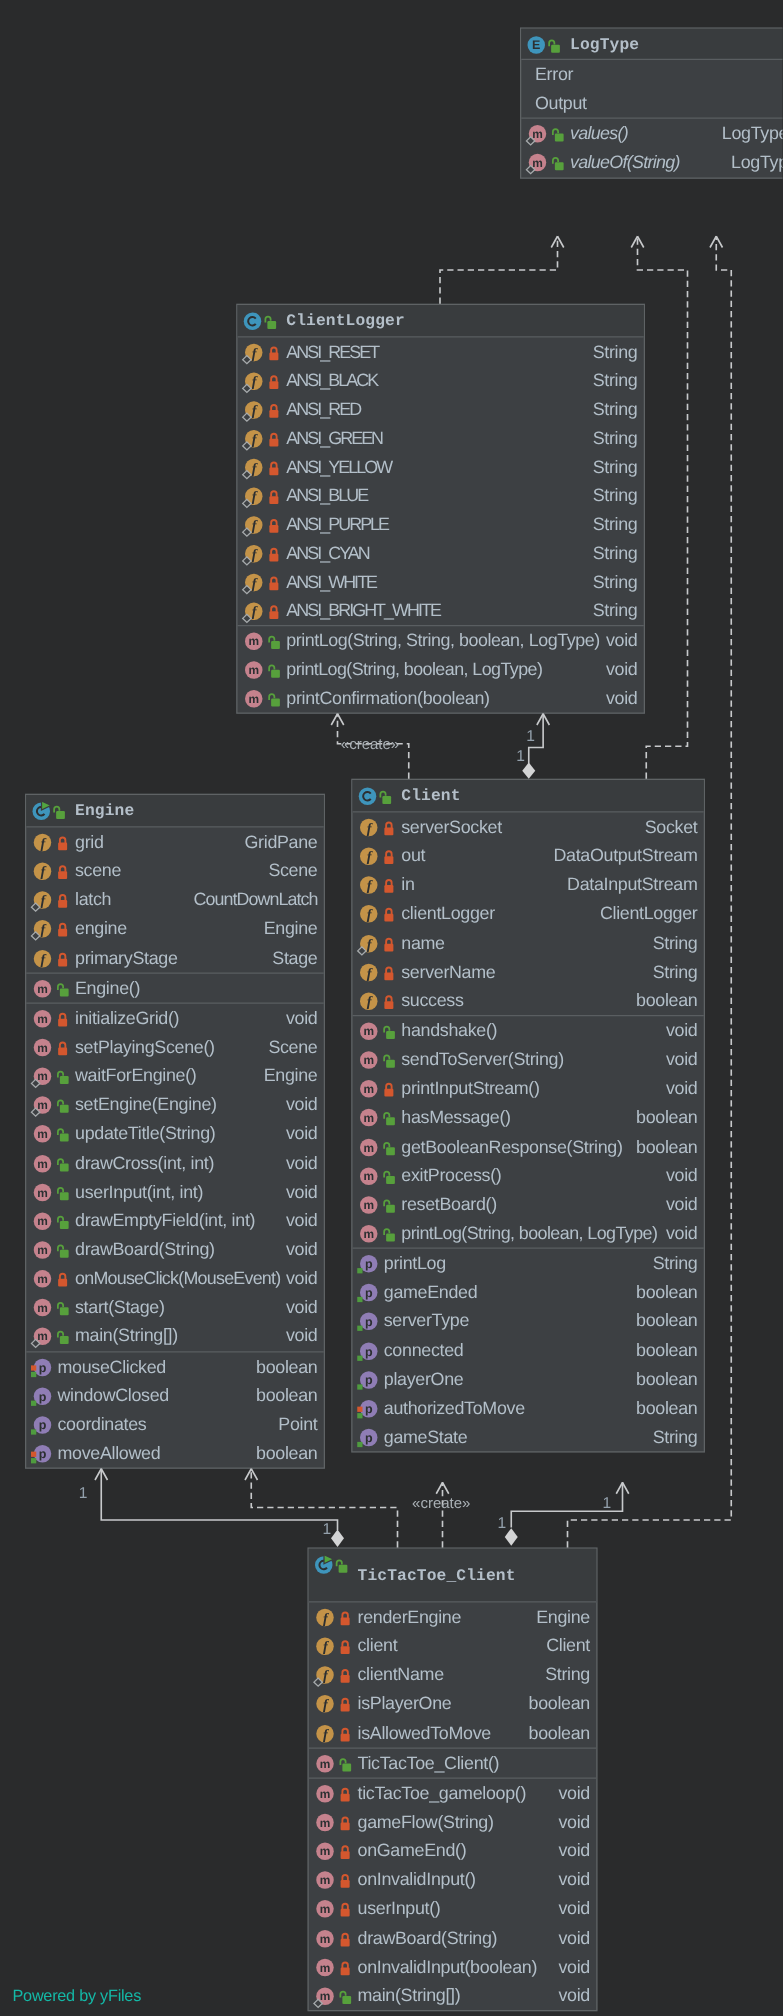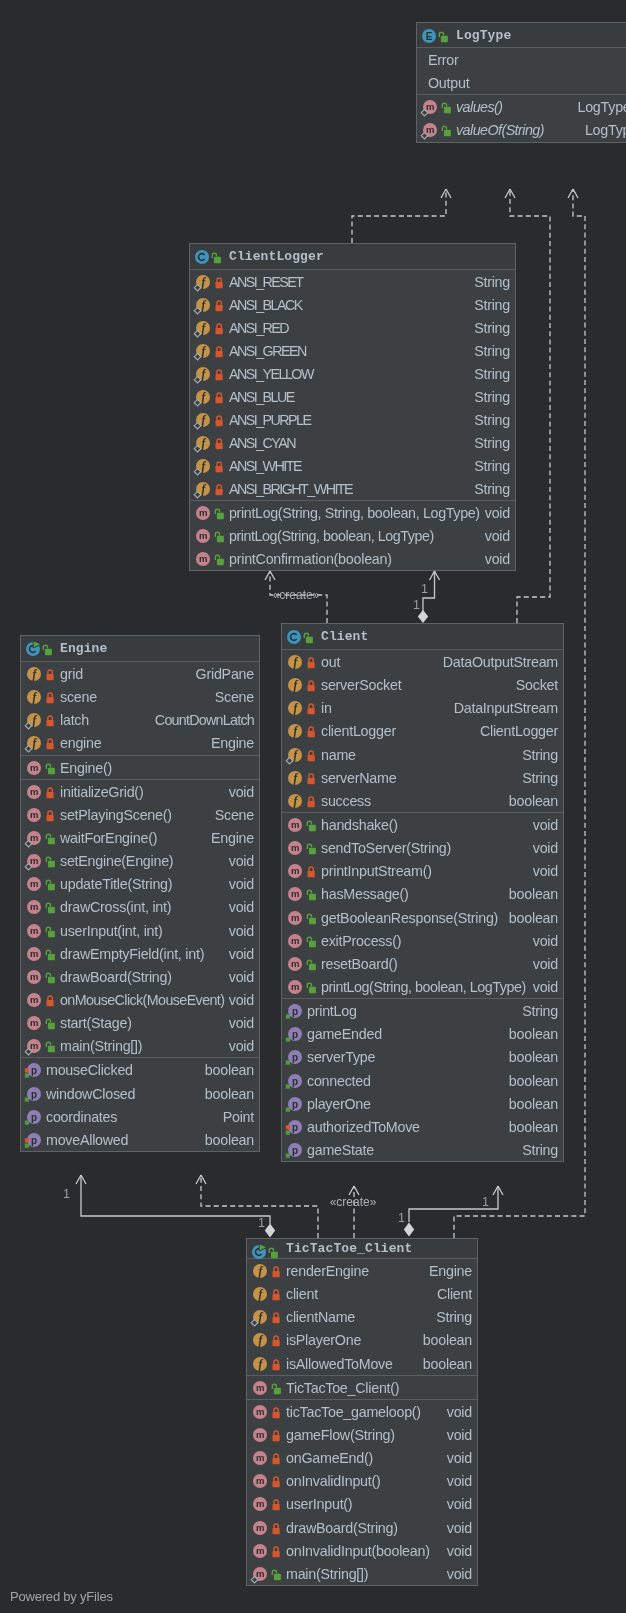--- a/index.html
+++ b/index.html
@@ -18,21 +18,21 @@
 .ty{position:absolute;right:5px;top:2px;line-height:21px}
 .i{position:absolute;left:5px;top:4px;width:16px;height:16px;overflow:visible}
 .lk{position:absolute;left:24px;top:6px;width:10px;height:13px;overflow:visible}
 .hi{top:5px;left:4px}
 .hlk{top:7px;left:21px}
 svg.ov{position:absolute;left:0;top:0;pointer-events:none}
 .ln{stroke:#c7c9cb;stroke-width:1.3;fill:none}
 .dash{stroke-dasharray:5 3.2}
 .mul{font:12.5px "Liberation Sans";fill:#93a0ac}
 .crt{font:12px "Liberation Sans";fill:#a9b0b5}
-.yf{position:absolute;left:10px;top:1589px;font:13px "Liberation Sans";letter-spacing:-0.2px;color:#a3a3a3}
+.yf{position:absolute;left:10px;top:1589px;font:13px "Liberation Sans";letter-spacing:-0.2px;color:#14b8a6}
 </style></head><body>
 <svg width="0" height="0" style="position:absolute">
     <defs>
 <g id="cls">
         <circle cx="8" cy="8" r="7" fill="#3e95bc"></circle>
         <path d="M10.6 5.9 A3.4 3.4 0 1 0 10.6 10.1" stroke="#2c2f31" stroke-width="1.6" fill="none"></path>
       </g>
 <g id="enm">
         <circle cx="8" cy="8" r="7" fill="#3e95bc"></circle>
         <text x="8" y="11.6" font-family="Liberation Sans" font-size="10" font-weight="bold" fill="#2c2f31" text-anchor="middle">E</text>
@@ -317,20 +317,30 @@
         <svg class="i" viewBox="0 0 16 16">
           <use href="#f"></use>
           <use href="#dia"></use>
         </svg>
         <svg class="lk" viewBox="0 0 10 13">
           <use href="#lkc"></use>
         </svg>
         <span class="n">engine</span>
         <span class="ty">Engine</span>
       </div>
+      <div class="row">
+        <svg class="i" viewBox="0 0 16 16">
+          <use href="#f"></use>
+        </svg>
+        <svg class="lk" viewBox="0 0 10 13">
+          <use href="#lkc"></use>
+        </svg>
+        <span class="n">primaryStage</span>
+        <span class="ty">Stage</span>
+      </div>
     </div>
     <div class="sec sep">
       <div class="row">
         <svg class="i" viewBox="0 0 16 16">
           <use href="#m"></use>
         </svg>
         <svg class="lk" viewBox="0 0 10 13">
           <use href="#lko"></use>
         </svg>
         <span class="n">Engine()</span>
@@ -509,40 +519,40 @@
       <span class="tt">Client</span>
     </div>
     <div class="sec">
       <div class="row">
         <svg class="i" viewBox="0 0 16 16">
           <use href="#f"></use>
         </svg>
         <svg class="lk" viewBox="0 0 10 13">
           <use href="#lkc"></use>
         </svg>
+        <span class="n">serverSocket</span>
+        <span class="ty">Socket</span>
+      </div>
+      <div class="row">
+        <svg class="i" viewBox="0 0 16 16">
+          <use href="#f"></use>
+        </svg>
+        <svg class="lk" viewBox="0 0 10 13">
+          <use href="#lkc"></use>
+        </svg>
         <span class="n">out</span>
         <span class="ty">DataOutputStream</span>
       </div>
       <div class="row">
         <svg class="i" viewBox="0 0 16 16">
           <use href="#f"></use>
         </svg>
         <svg class="lk" viewBox="0 0 10 13">
           <use href="#lkc"></use>
         </svg>
-        <span class="n">serverSocket</span>
-        <span class="ty">Socket</span>
-      </div>
-      <div class="row">
-        <svg class="i" viewBox="0 0 16 16">
-          <use href="#f"></use>
-        </svg>
-        <svg class="lk" viewBox="0 0 10 13">
-          <use href="#lkc"></use>
-        </svg>
         <span class="n">in</span>
         <span class="ty">DataInputStream</span>
       </div>
       <div class="row">
         <svg class="i" viewBox="0 0 16 16">
           <use href="#f"></use>
         </svg>
         <svg class="lk" viewBox="0 0 10 13">
           <use href="#lkc"></use>
         </svg>
@@ -717,21 +727,21 @@
         <svg class="i" viewBox="0 0 16 16">
           <use href="#p"></use>
           <use href="#pg"></use>
         </svg>
         <span class="n np">gameState</span>
         <span class="ty">String</span>
       </div>
     </div>
   </div>
 <div class="box rh" style="left:246px;top:1238px;width:232px">
-    <div class="hdr" style="height:20px">
+    <div class="hdr" style="height:43px">
       <svg class="i hi" viewBox="0 0 16 16">
         <use href="#cls"></use>
         <use href="#run"></use>
       </svg>
       <svg class="lk hlk" viewBox="0 0 10 13">
         <use href="#lko"></use>
       </svg>
       <span class="tt">TicTacToe_Client</span>
     </div>
     <div class="sec">

